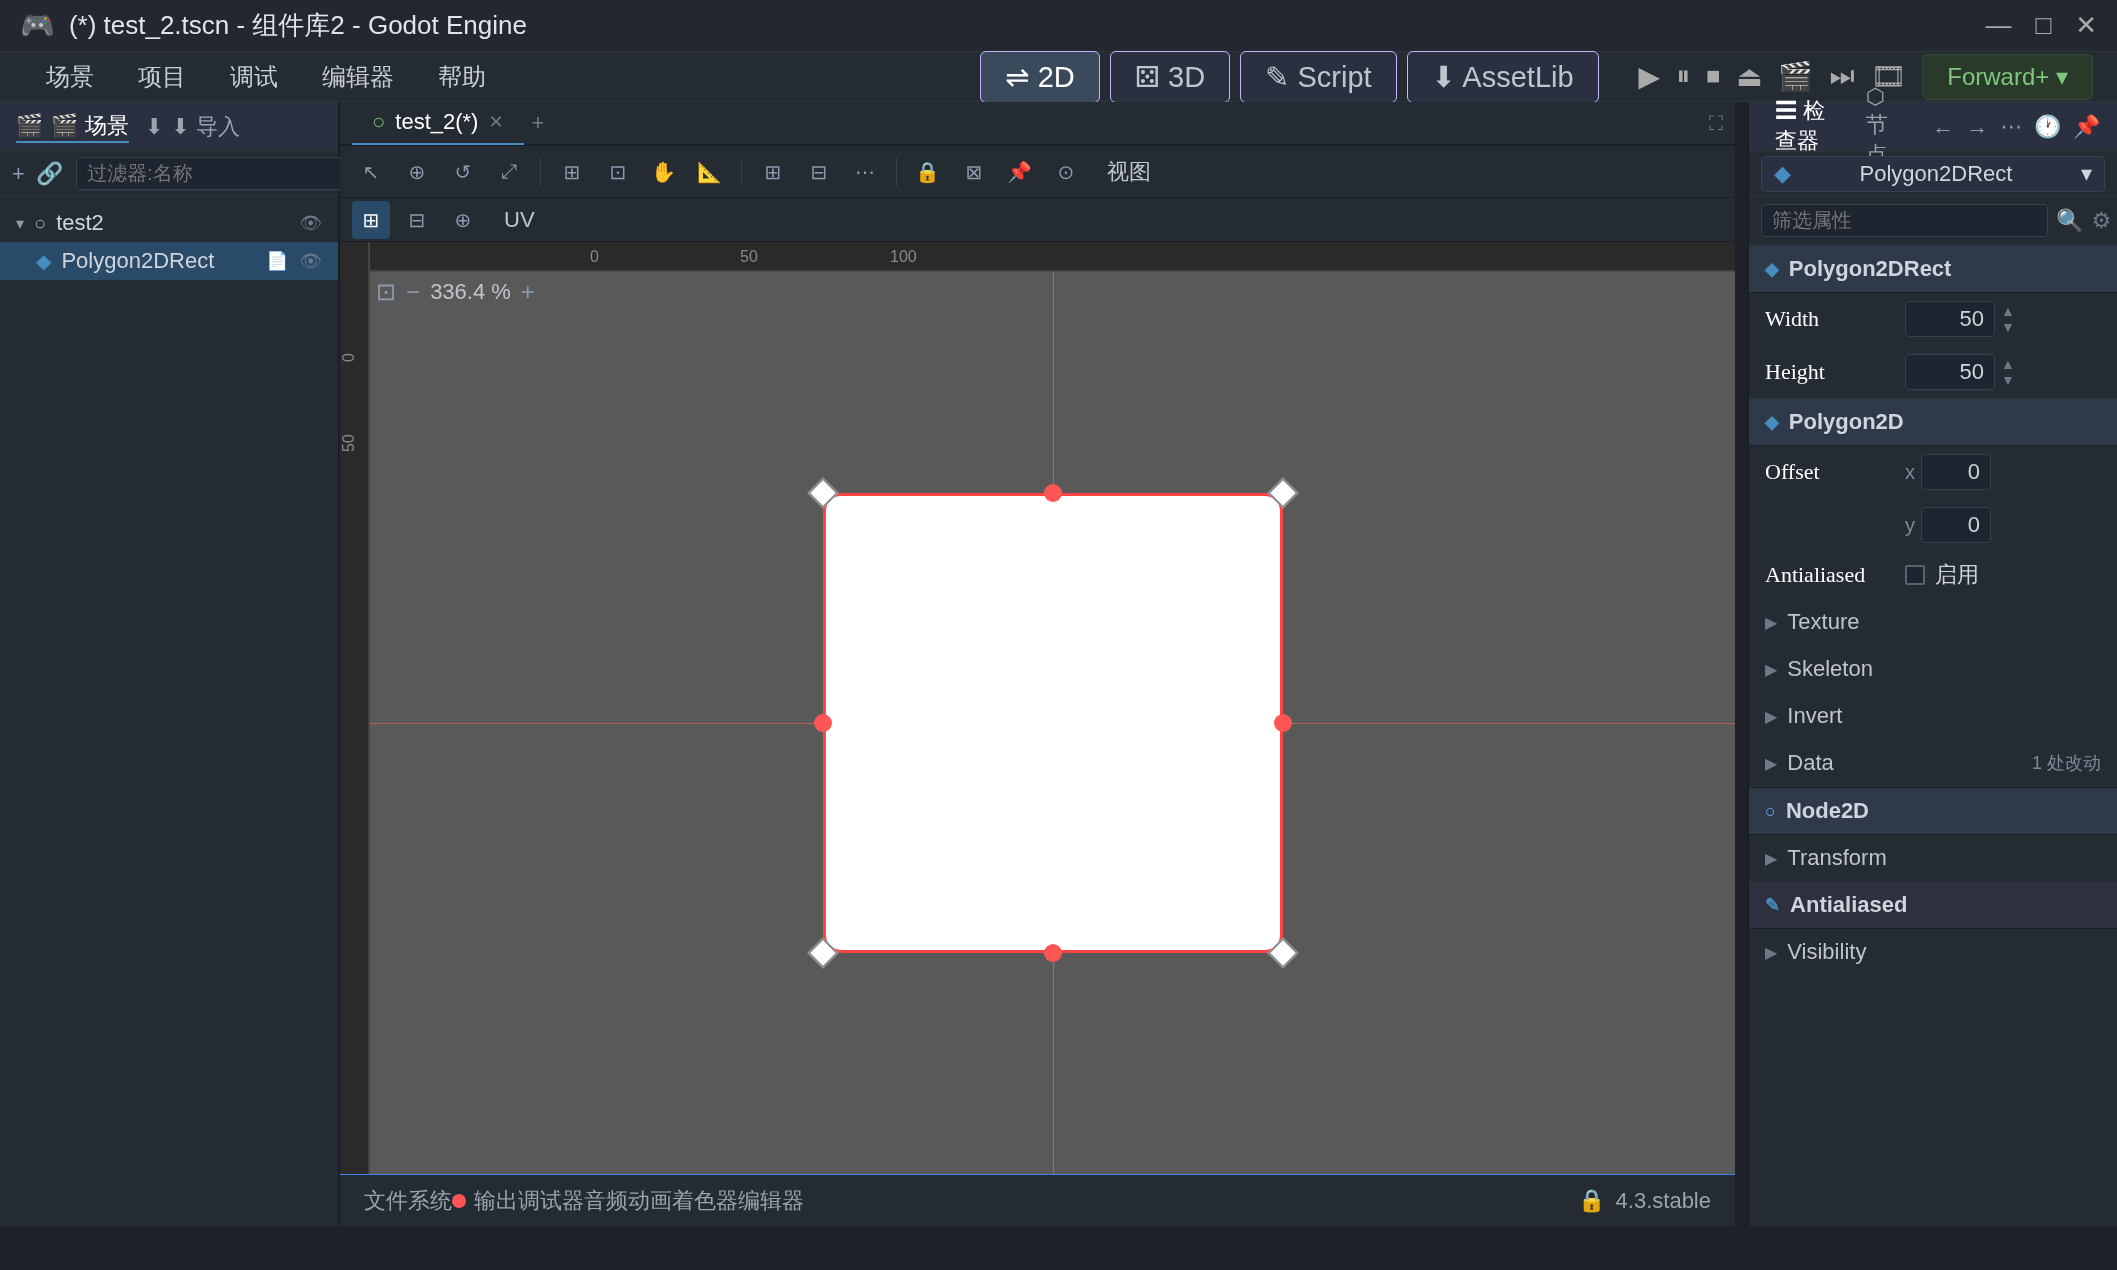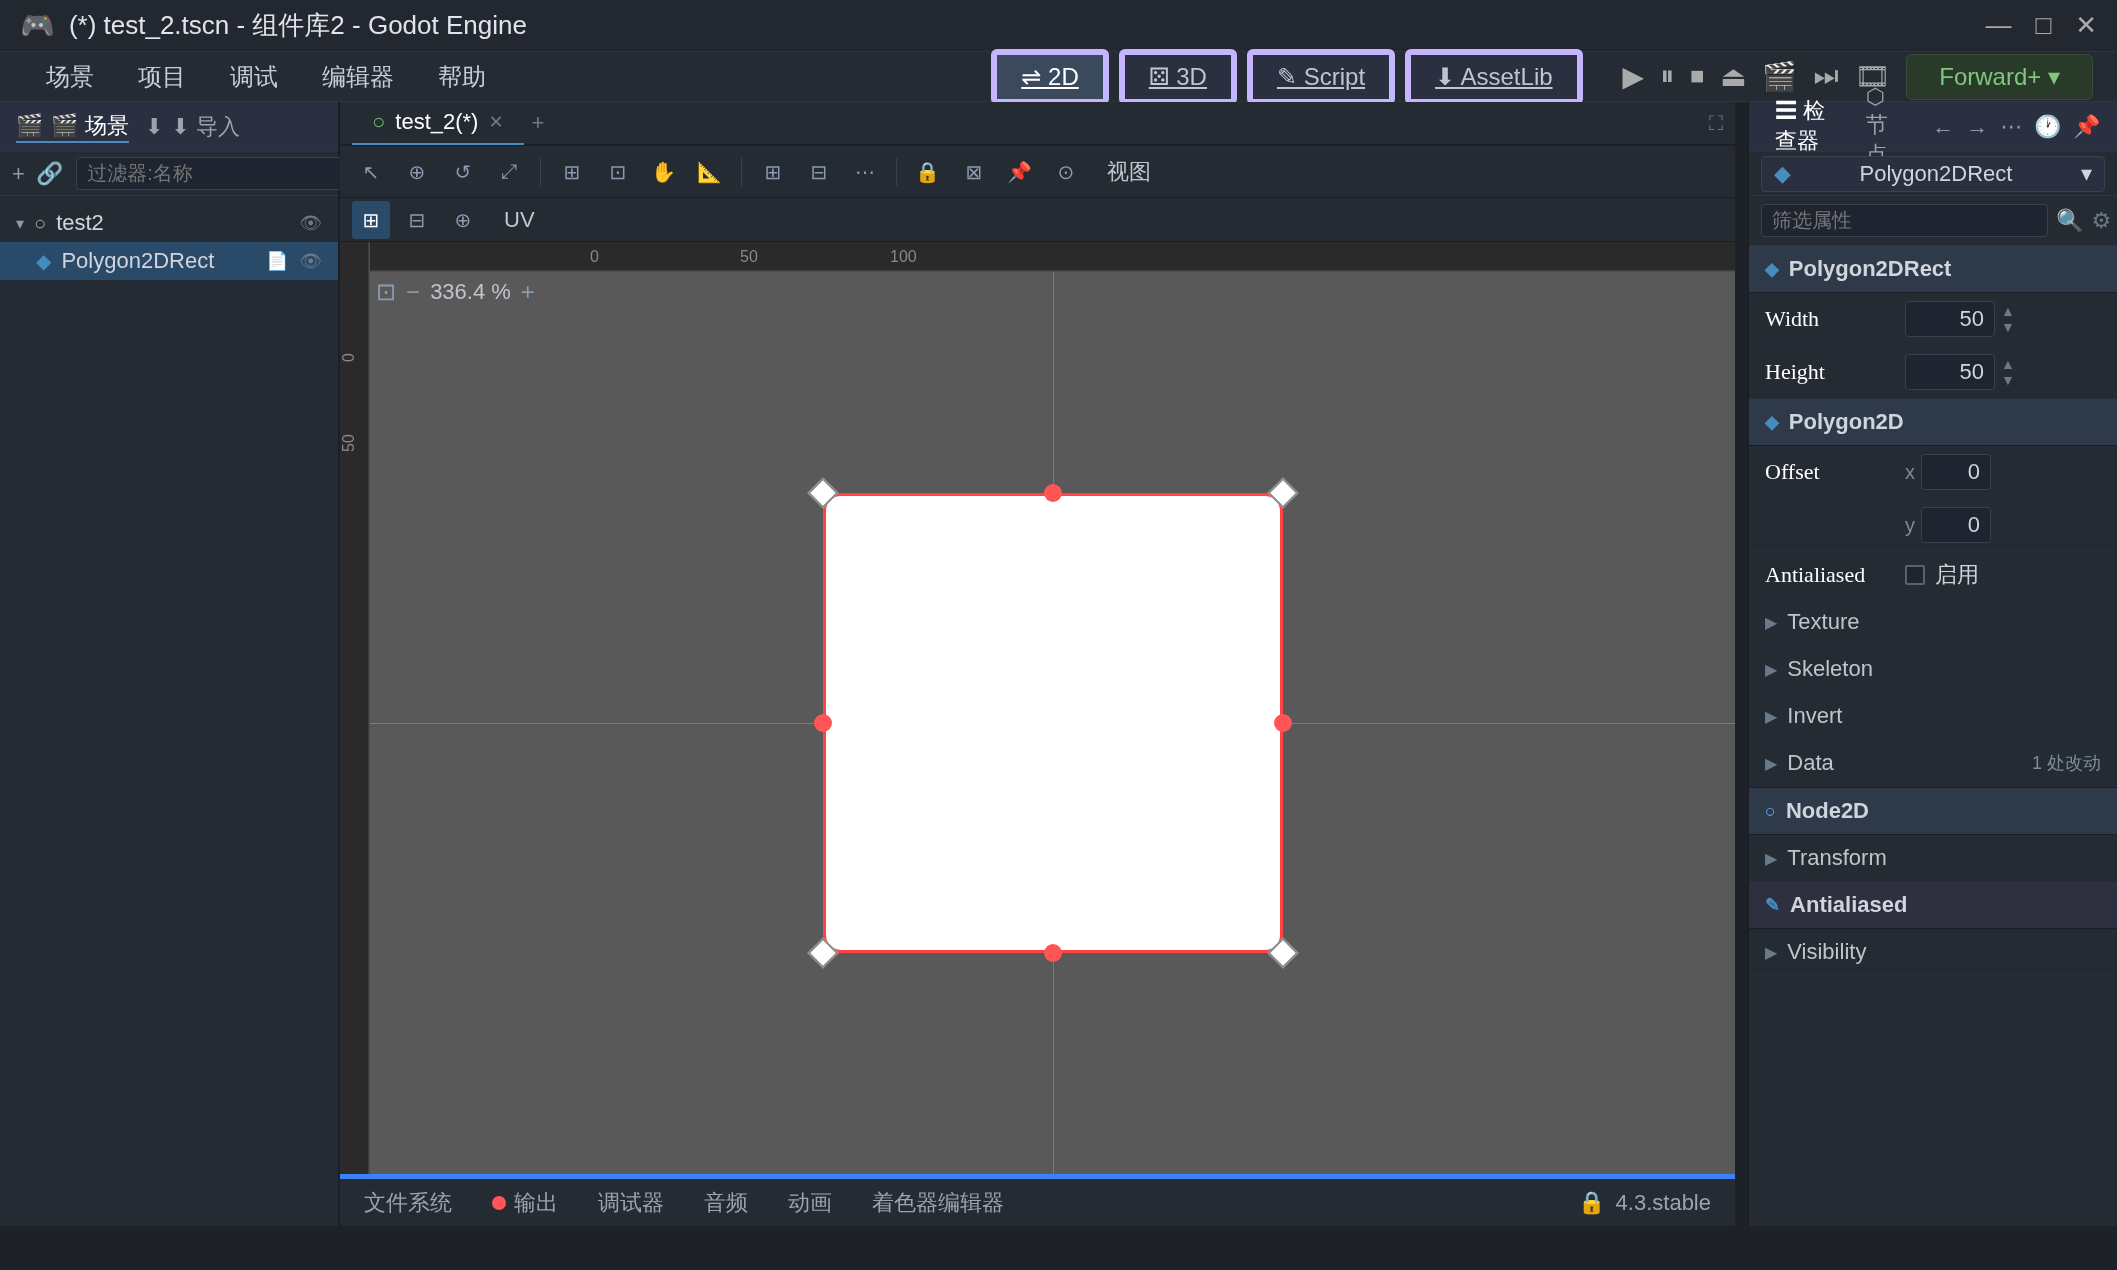--- a/index.html
+++ b/index.html
@@ -45,32 +45,32 @@
     }
 
     .mode-buttons {
       margin-left: auto;
       display: flex;
       align-items: center;
       gap: 10px;
     }
     .mode-btn {
       padding: 8px 24px;
-      font-size: 24px;
+      font-size: 29px;
       color: #c0c4cc;
       background: #2a3040;
-      border: 6px solid #c4b5fd;
+      border: 1px solid #c4b5fd;
       border-radius: 6px;
       cursor: pointer;
-      display: flex; align-items: center; gap: 8px; text-decoration: underline;
+      display: flex; align-items: center; gap: 8px;
     }
     .mode-btn.active { background: #3a4a5c; color: #fff; }
     .play-controls { display: flex; align-items: center; gap: 16px; margin-left: 40px; }
     .play-btn { font-size: 28px; color: #aaa; cursor: pointer; }
-    .forward-btn { padding: 8px 32px; font-size: 24px; color: #7ec87e; background: #2a3a2a; border: 1px solid #3a4a3a; border-radius: 6px; cursor: pointer; }
+    .forward-btn { padding: 8px 24px; font-size: 24px; color: #7ec87e; background: #2a3a2a; border: 1px solid #3a4a3a; border-radius: 6px; cursor: pointer; }
 
     
     .main-layout {
       display: flex;
       height: calc(1270px - 52px - 50px - 44px);
     }
 
     
     .left-panel {
       width: 340px;
@@ -283,22 +283,21 @@
     }
     .zoom-btn { font-size: 24px; color: #8a9ab0; cursor: pointer; }
 
     
     .canvas-bottom {
       height: 52px;
       background: #252b33;
       display: flex;
       align-items: center;
       padding: 0 24px;
-      gap: 40px;
-      border-top: 5px solid #3b82f6;
+      border-top: 1px solid #3b82f6;
       font-size: 22px;
       color: #9ca3af;
     }
     .bottom-dot { width: 14px; height: 14px; background: #ff5555; border-radius: 50%; display: inline-block; }
     .bottom-version { margin-left: auto; display: flex; align-items: center; gap: 10px; }
 
     
     .right-panel {
       width: 370px;
       background: #252b33;

